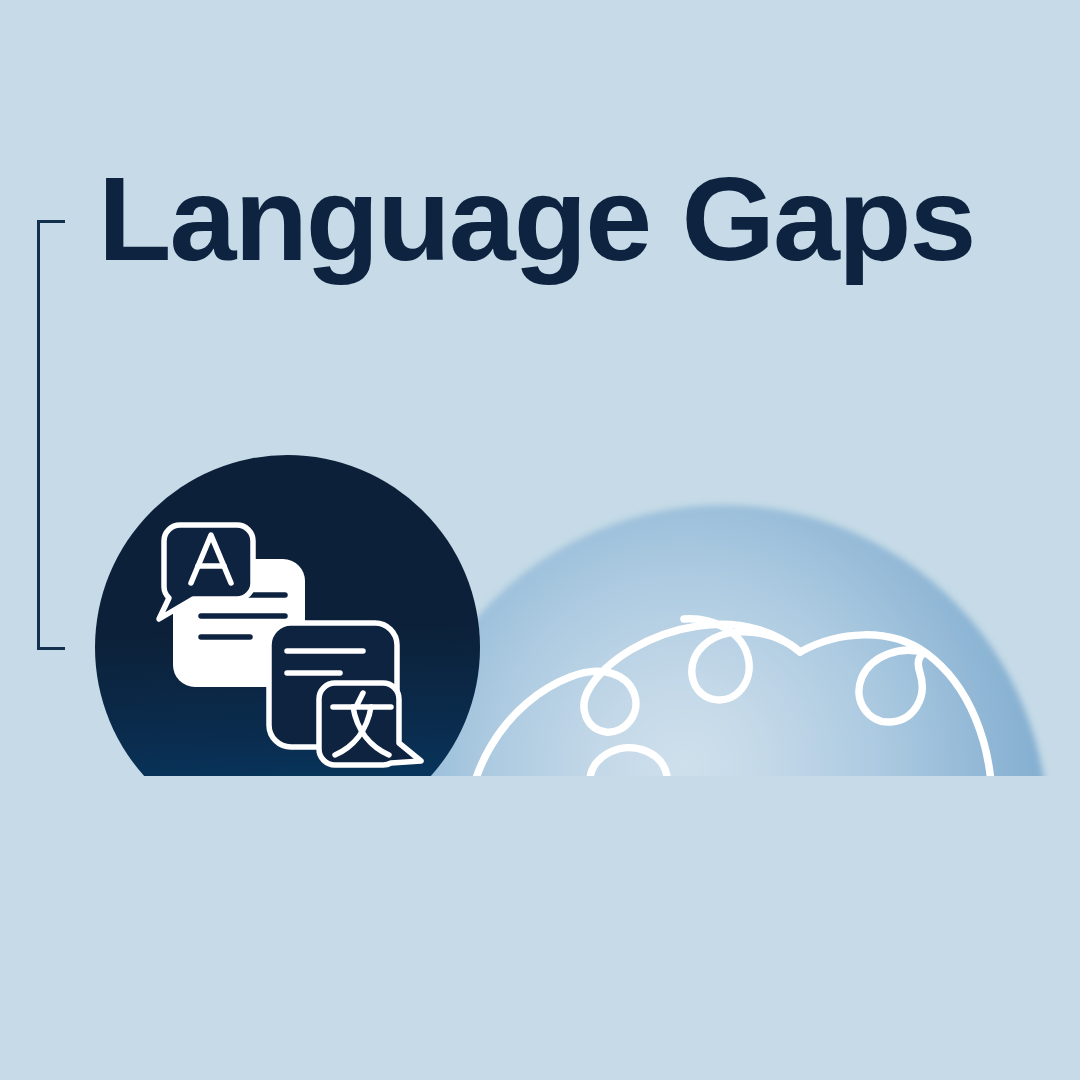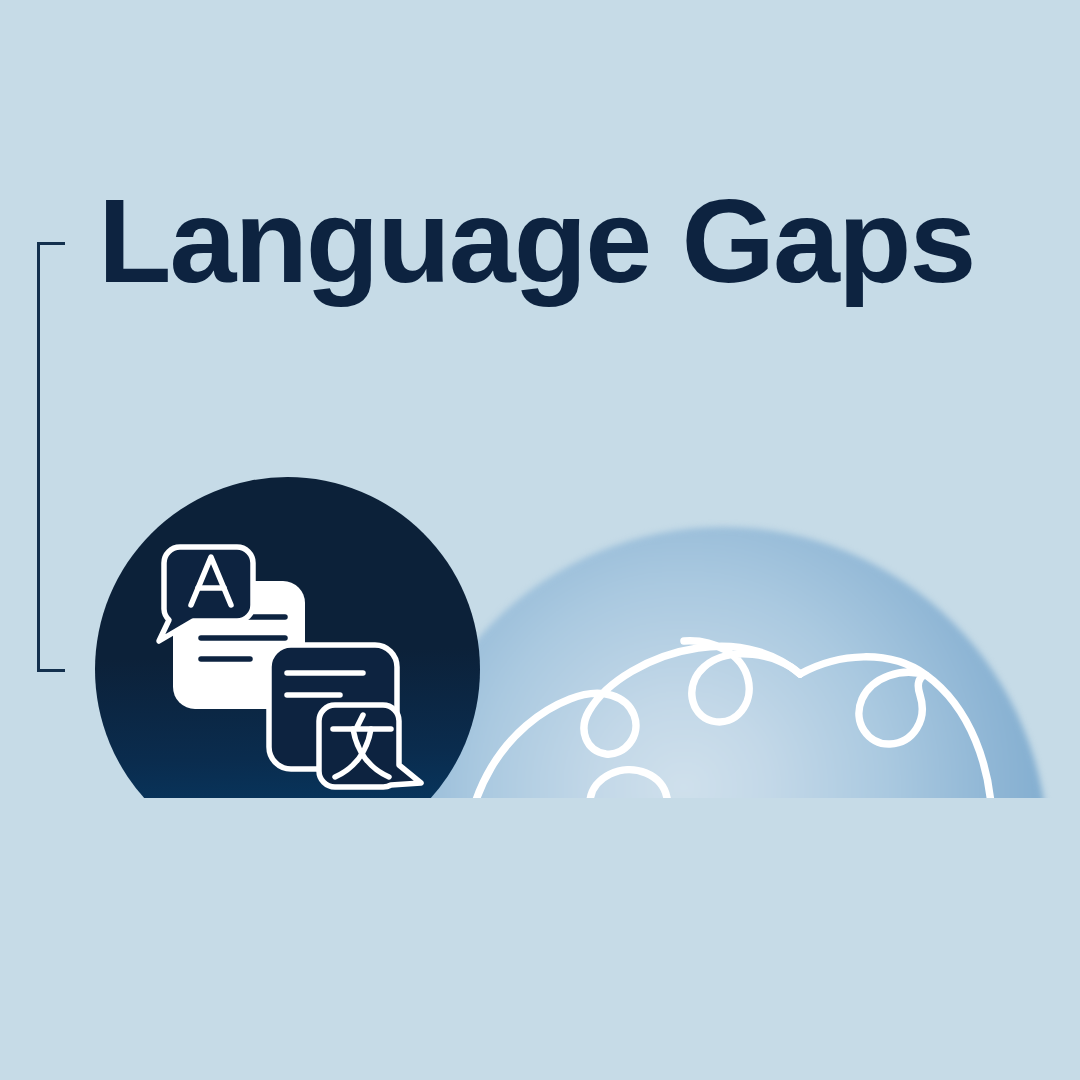--- a/index.html
+++ b/index.html
@@ -8,21 +8,20 @@
     padding: 0;
     background: #c6dbe7;
   }
   #canvas {
     position: relative;
     width: 1080px;
     height: 776px;
     overflow: hidden;
     background: #c6dbe7;
     font-family: "Liberation Sans", sans-serif;
-    margin-top: 22px;
   }
 
   
   .bracket {
     position: absolute;
     left: 37px;
     top: 220px;
     width: 28px;
     height: 430px;
     border-left: 3px solid #13304e;

